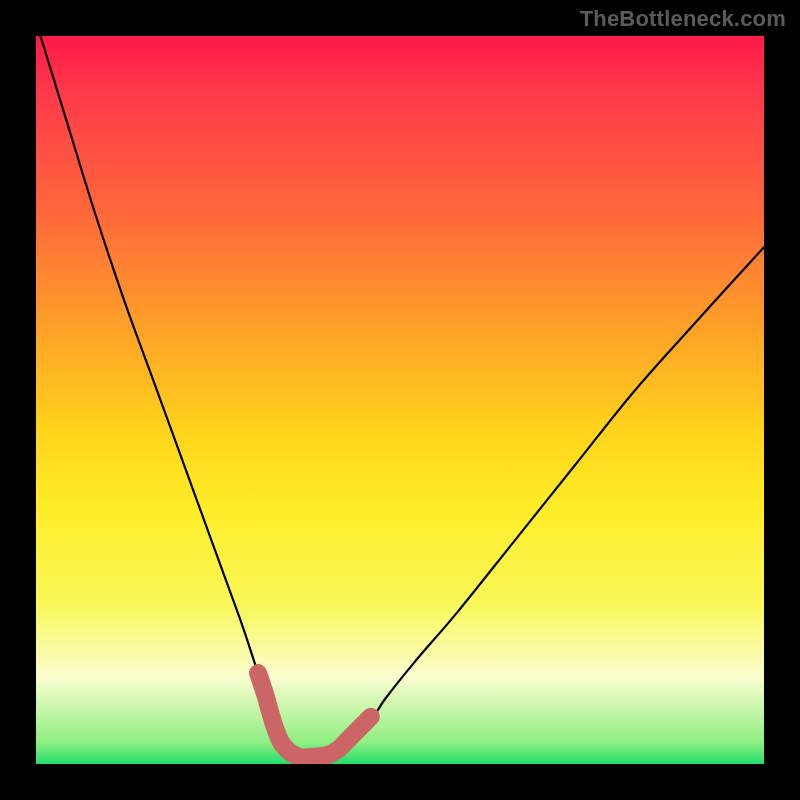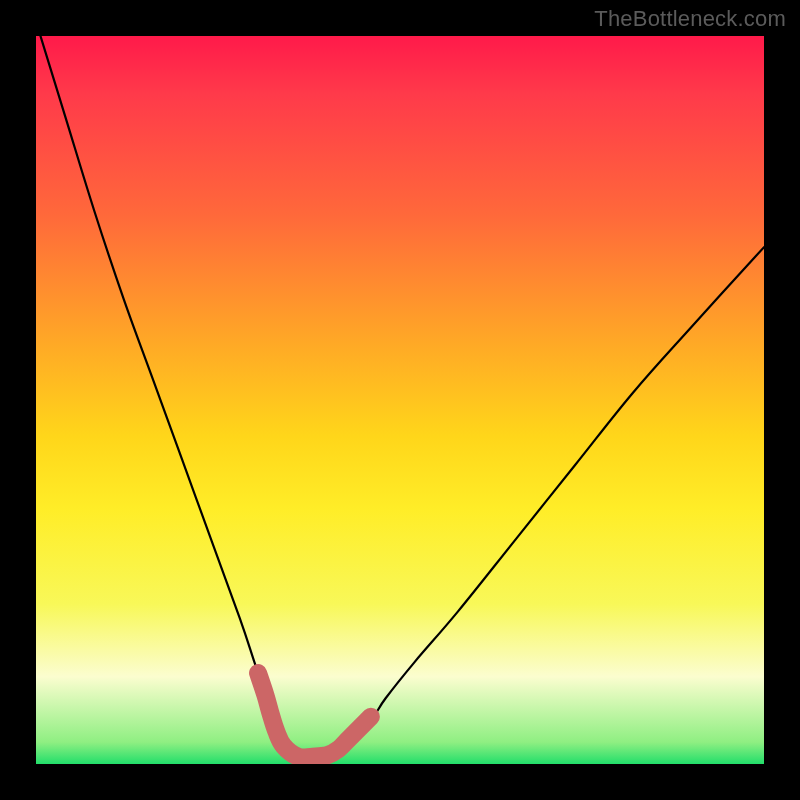--- a/index.html
+++ b/index.html
@@ -46,21 +46,21 @@
       #8fef82 97%,
       #22de6a 100%
     );
   }
   .watermark {
     position: absolute;
     top: 6px;
     right: 14px;
     color: #5b5b5b;
     font-size: 22px;
-    font-weight: 400;
+    font-weight: 700;
     letter-spacing: 0.2px;
   }
   svg.curve {
     position: absolute;
     inset: 0;
     width: 100%;
     height: 100%;
   }
 </style>
 </head>

